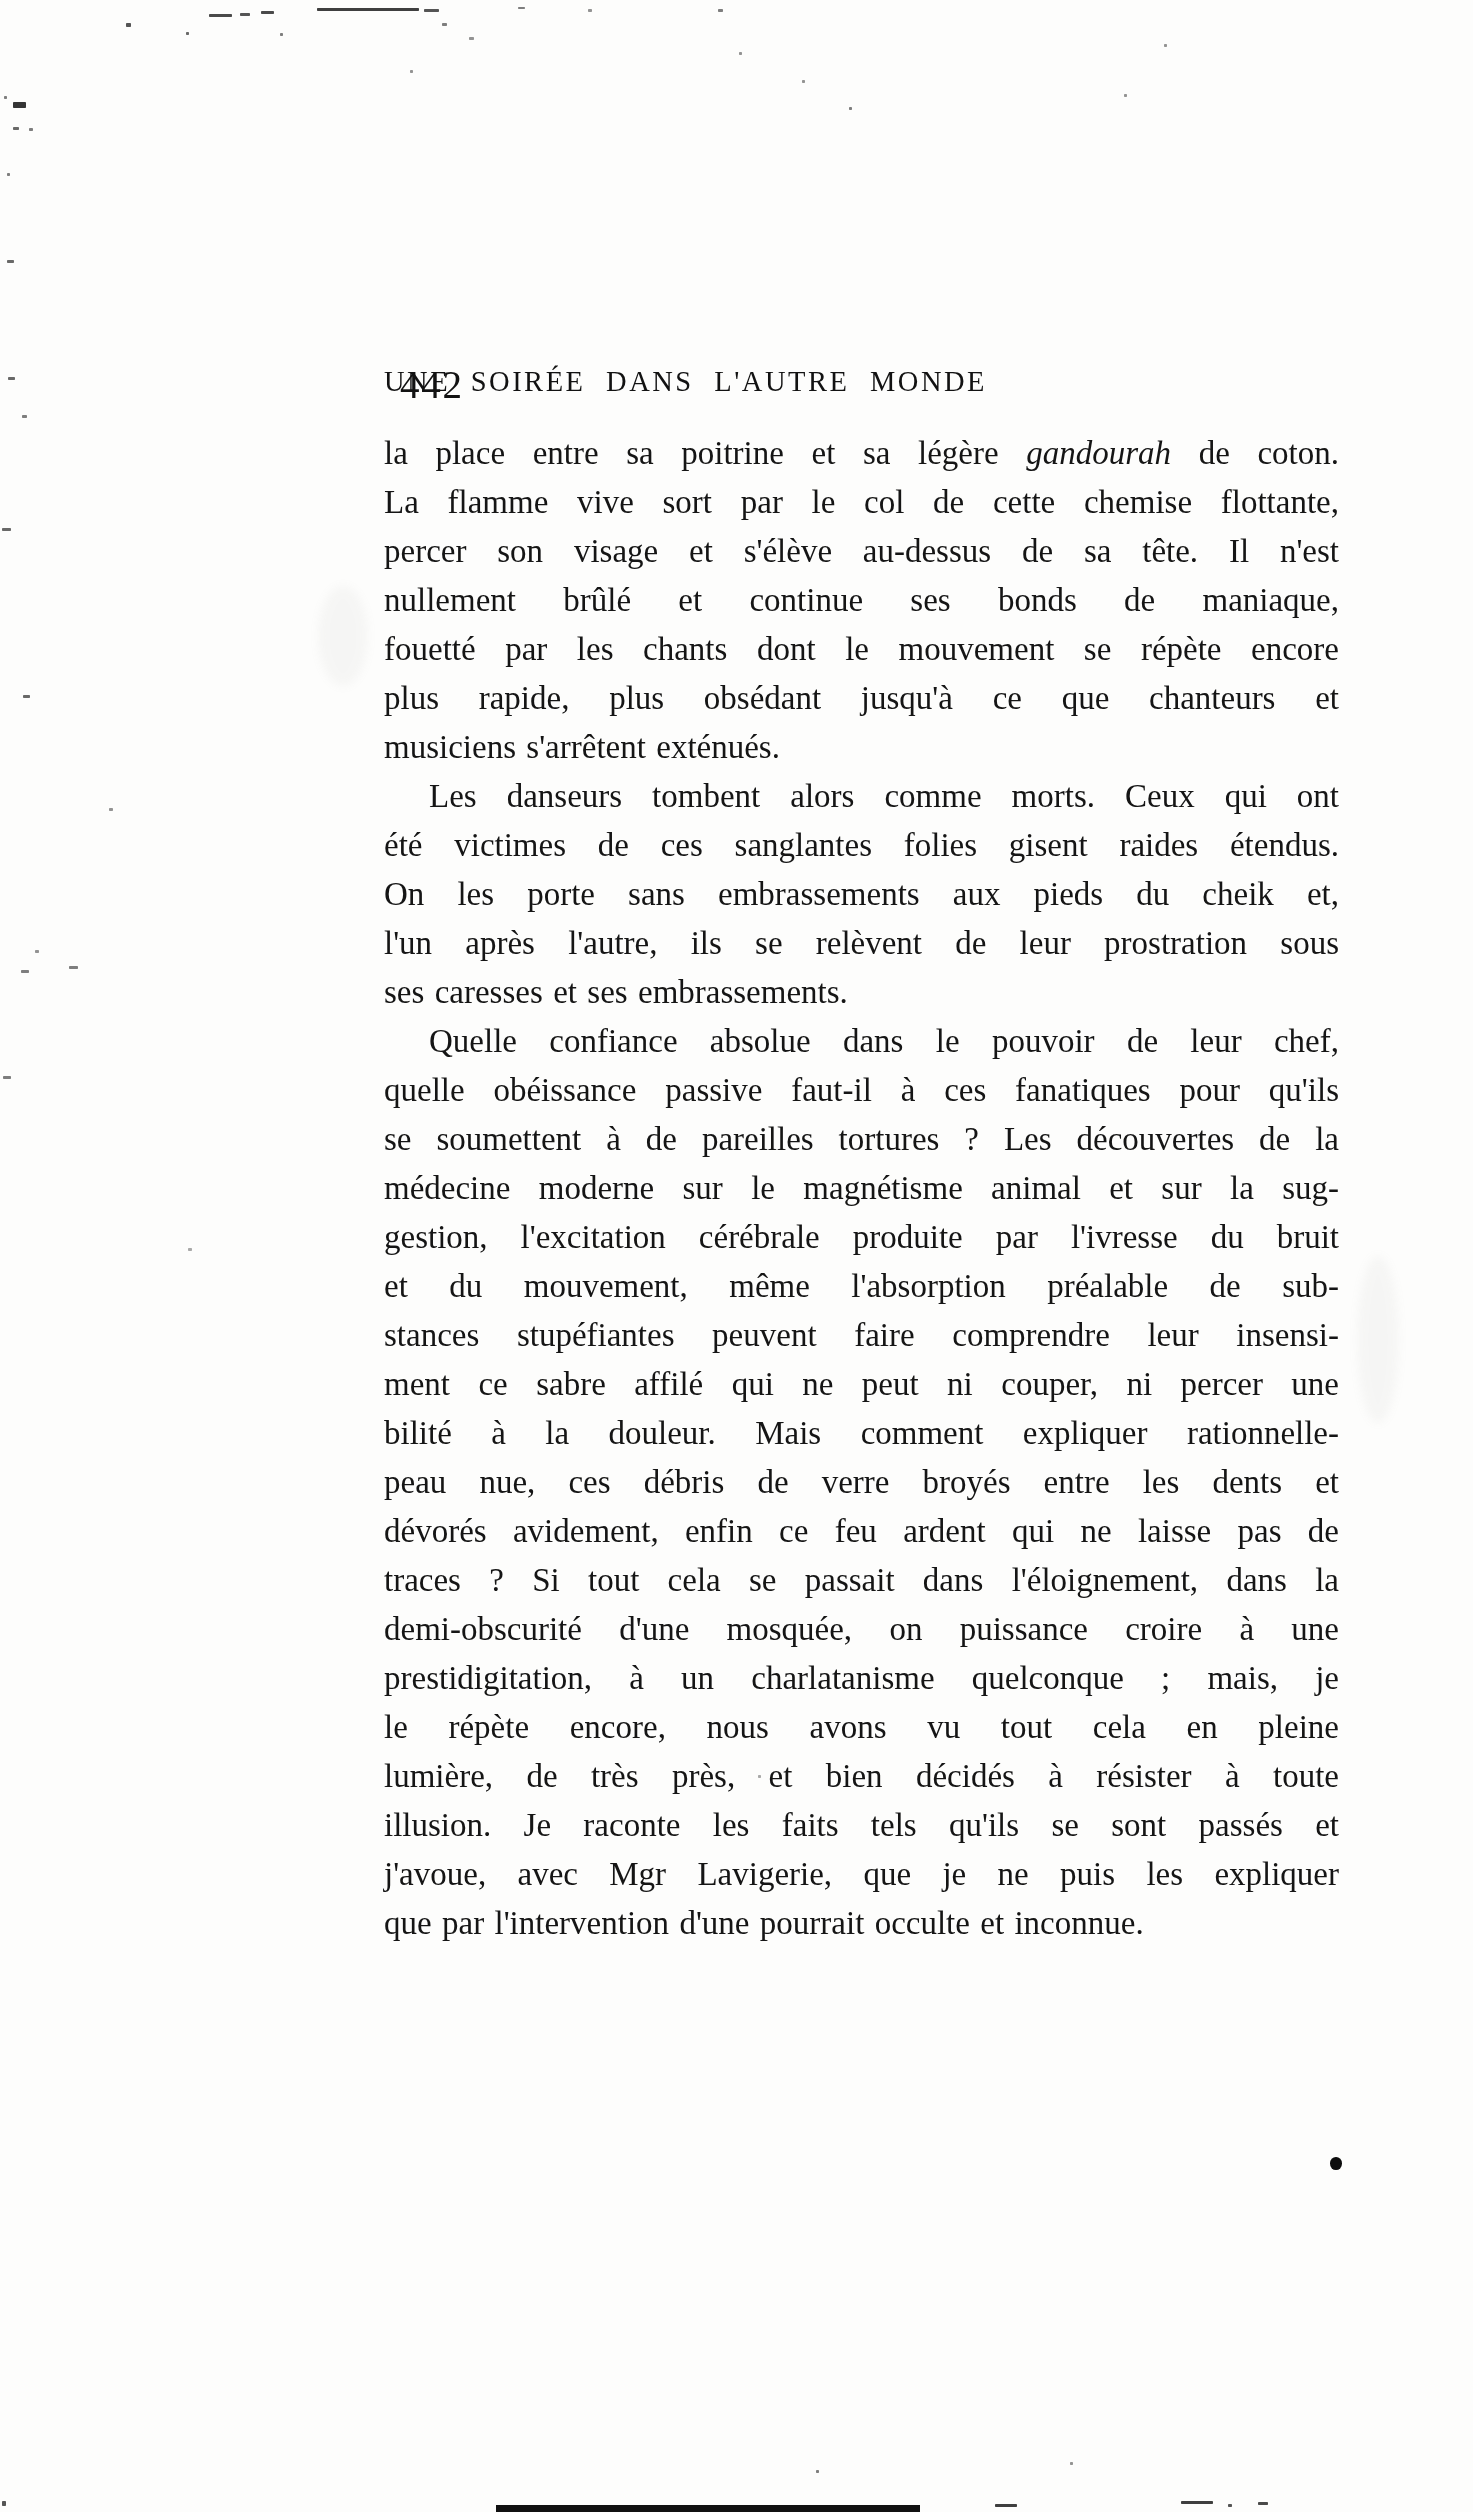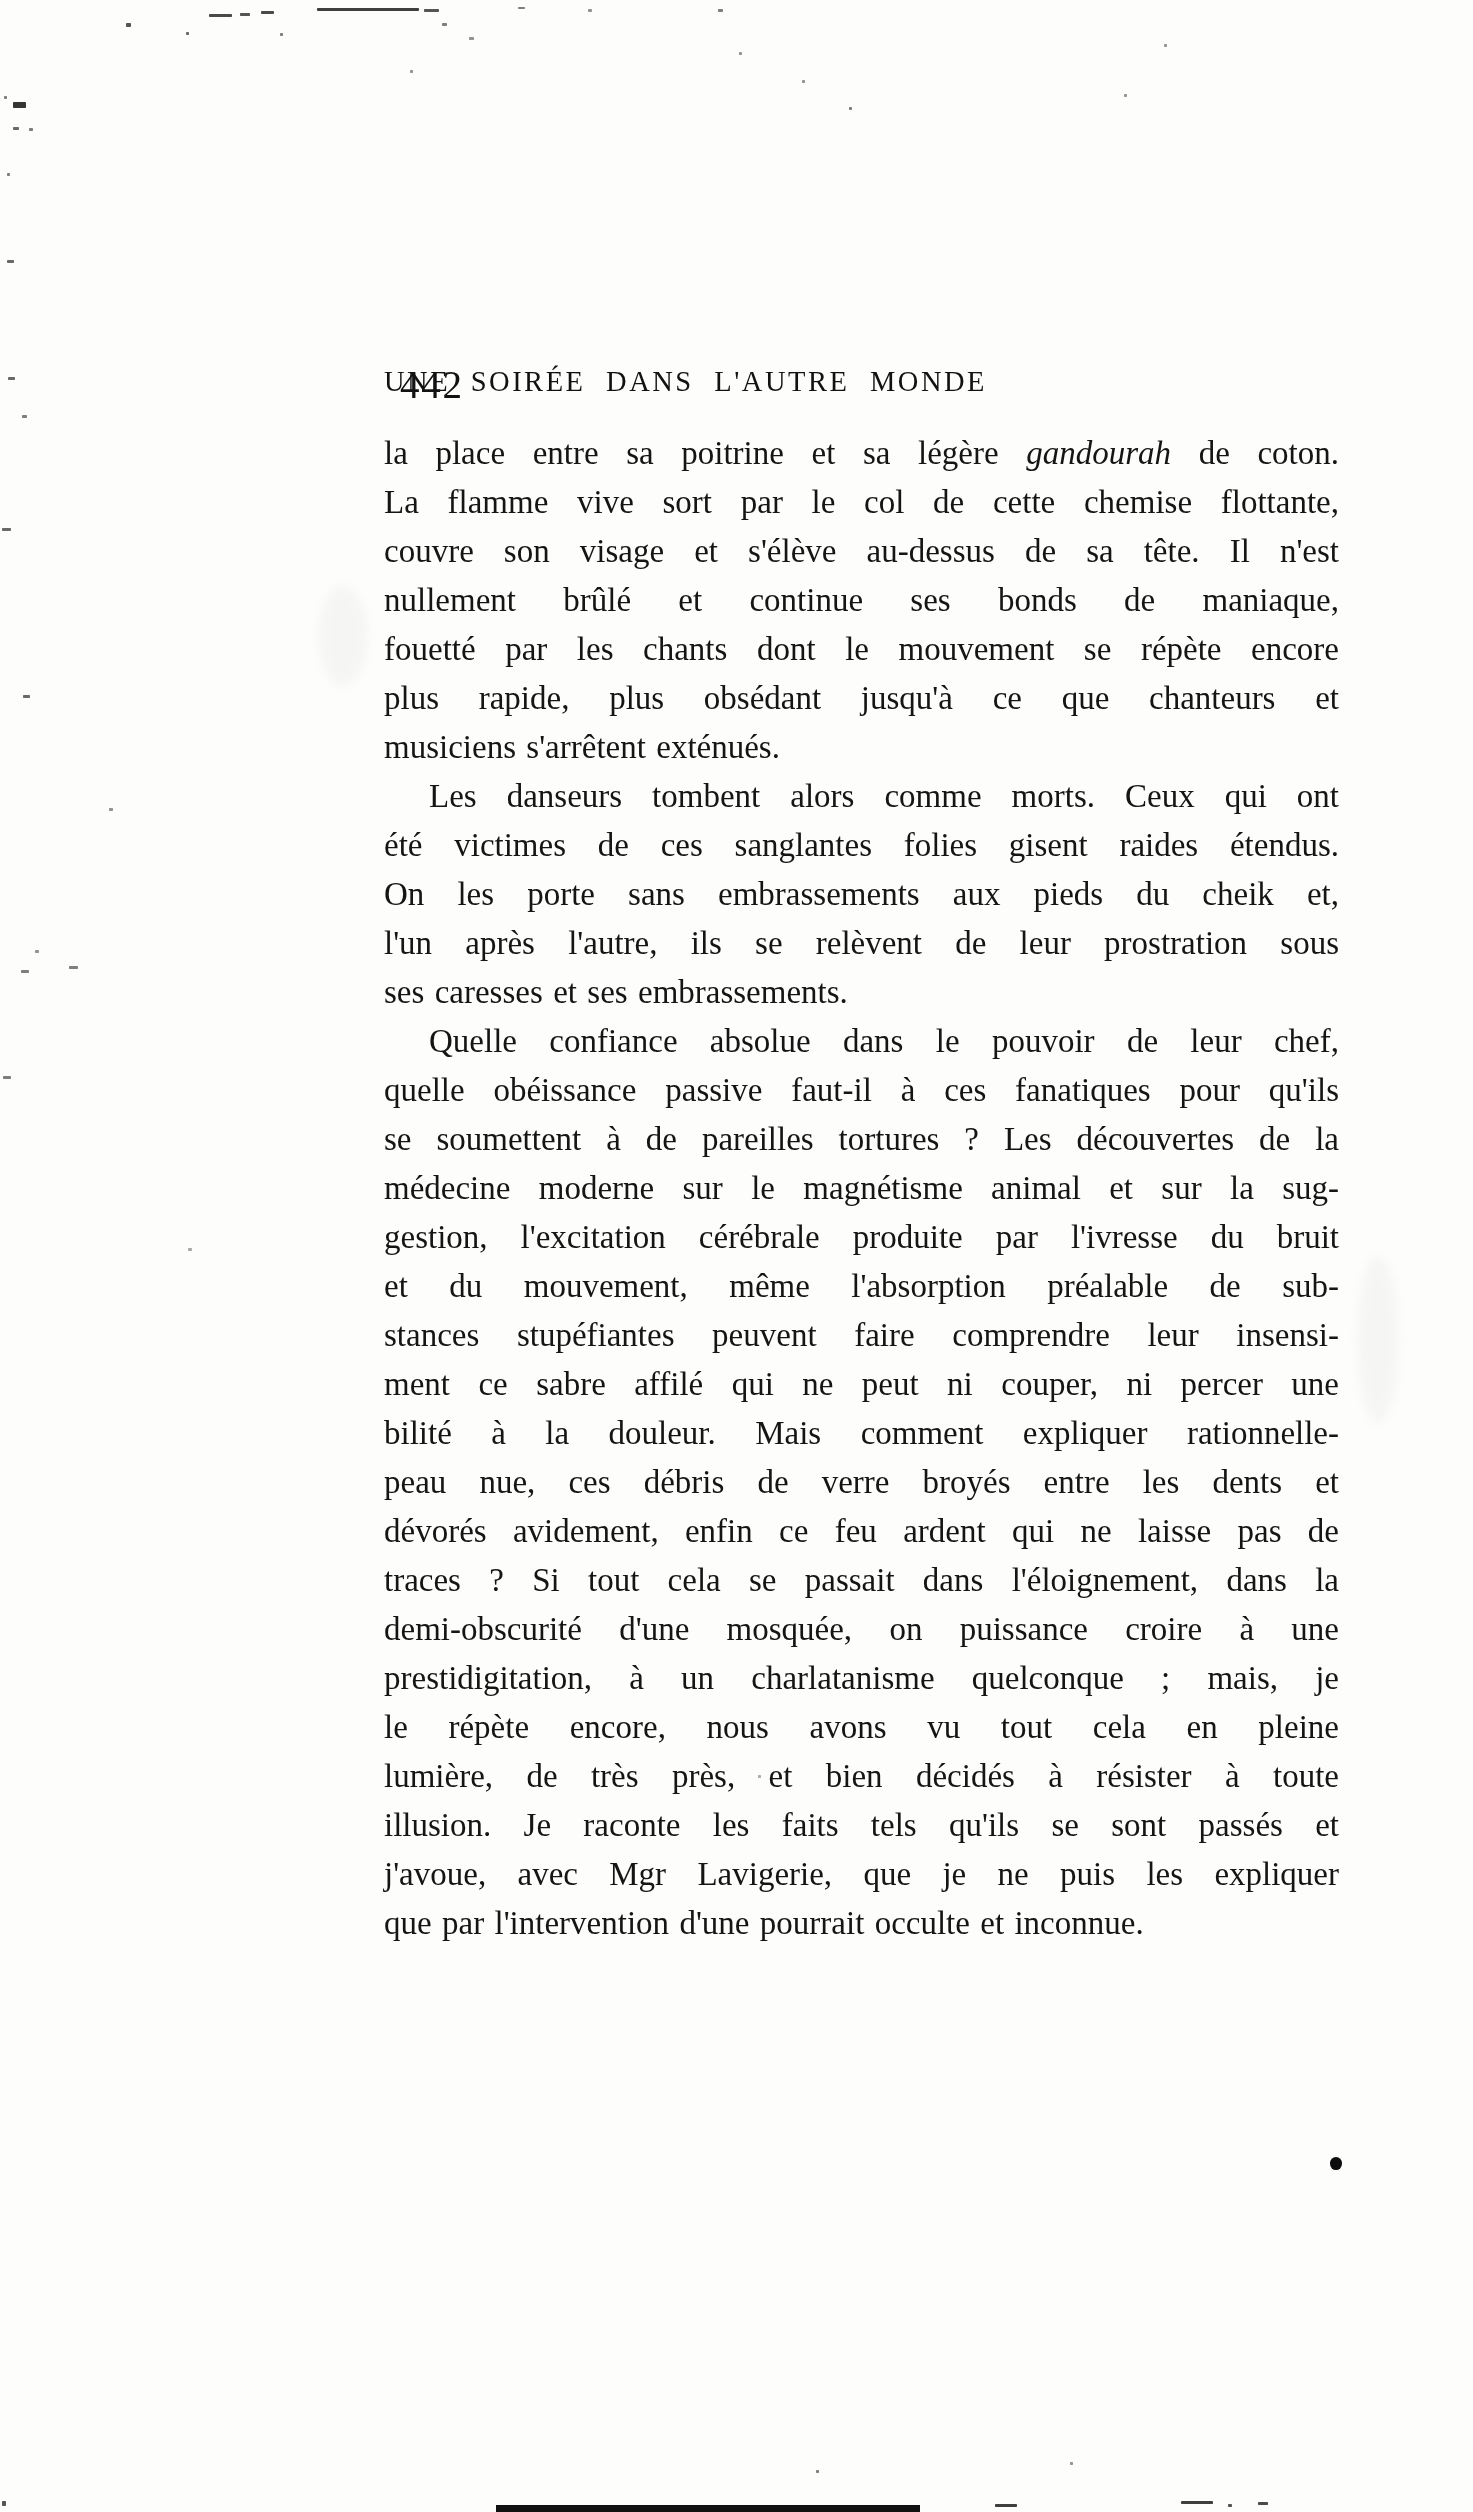--- a/index.html
+++ b/index.html
@@ -102,21 +102,21 @@
 <div class="scan-page">
 
   <div class="folio">442</div>
 
   <div class="running-title">UNE SOIRÉE DANS L'AUTRE MONDE</div>
 
   <div class="text-block" id="text-block">
       <div class="paragraph">
         <div class="line"><span>la place entre sa poitrine et sa légère </span><span class="it">gandourah</span><span> de coton.</span></div>
         <div class="line">La flamme vive sort par le col de cette chemise flottante,</div>
-        <div class="line">couvre son visage et s'élève au-dessus de sa tête. Il n'est</div>
+        <div class="line">percer son visage et s'élève au-dessus de sa tête. Il n'est</div>
         <div class="line">nullement brûlé et continue ses bonds de maniaque,</div>
         <div class="line">fouetté par les chants dont le mouvement se répète encore</div>
         <div class="line">plus rapide, plus obsédant jusqu'à ce que chanteurs et</div>
         <div class="line last">musiciens s'arrêtent exténués.</div>
       </div>
       <div class="paragraph">
         <div class="line indent">Les danseurs tombent alors comme morts. Ceux qui ont</div>
         <div class="line">été victimes de ces sanglantes folies gisent raides étendus.</div>
         <div class="line">On les porte sans embrassements aux pieds du cheik et,</div>
         <div class="line">l'un après l'autre, ils se relèvent de leur prostration sous</div>

